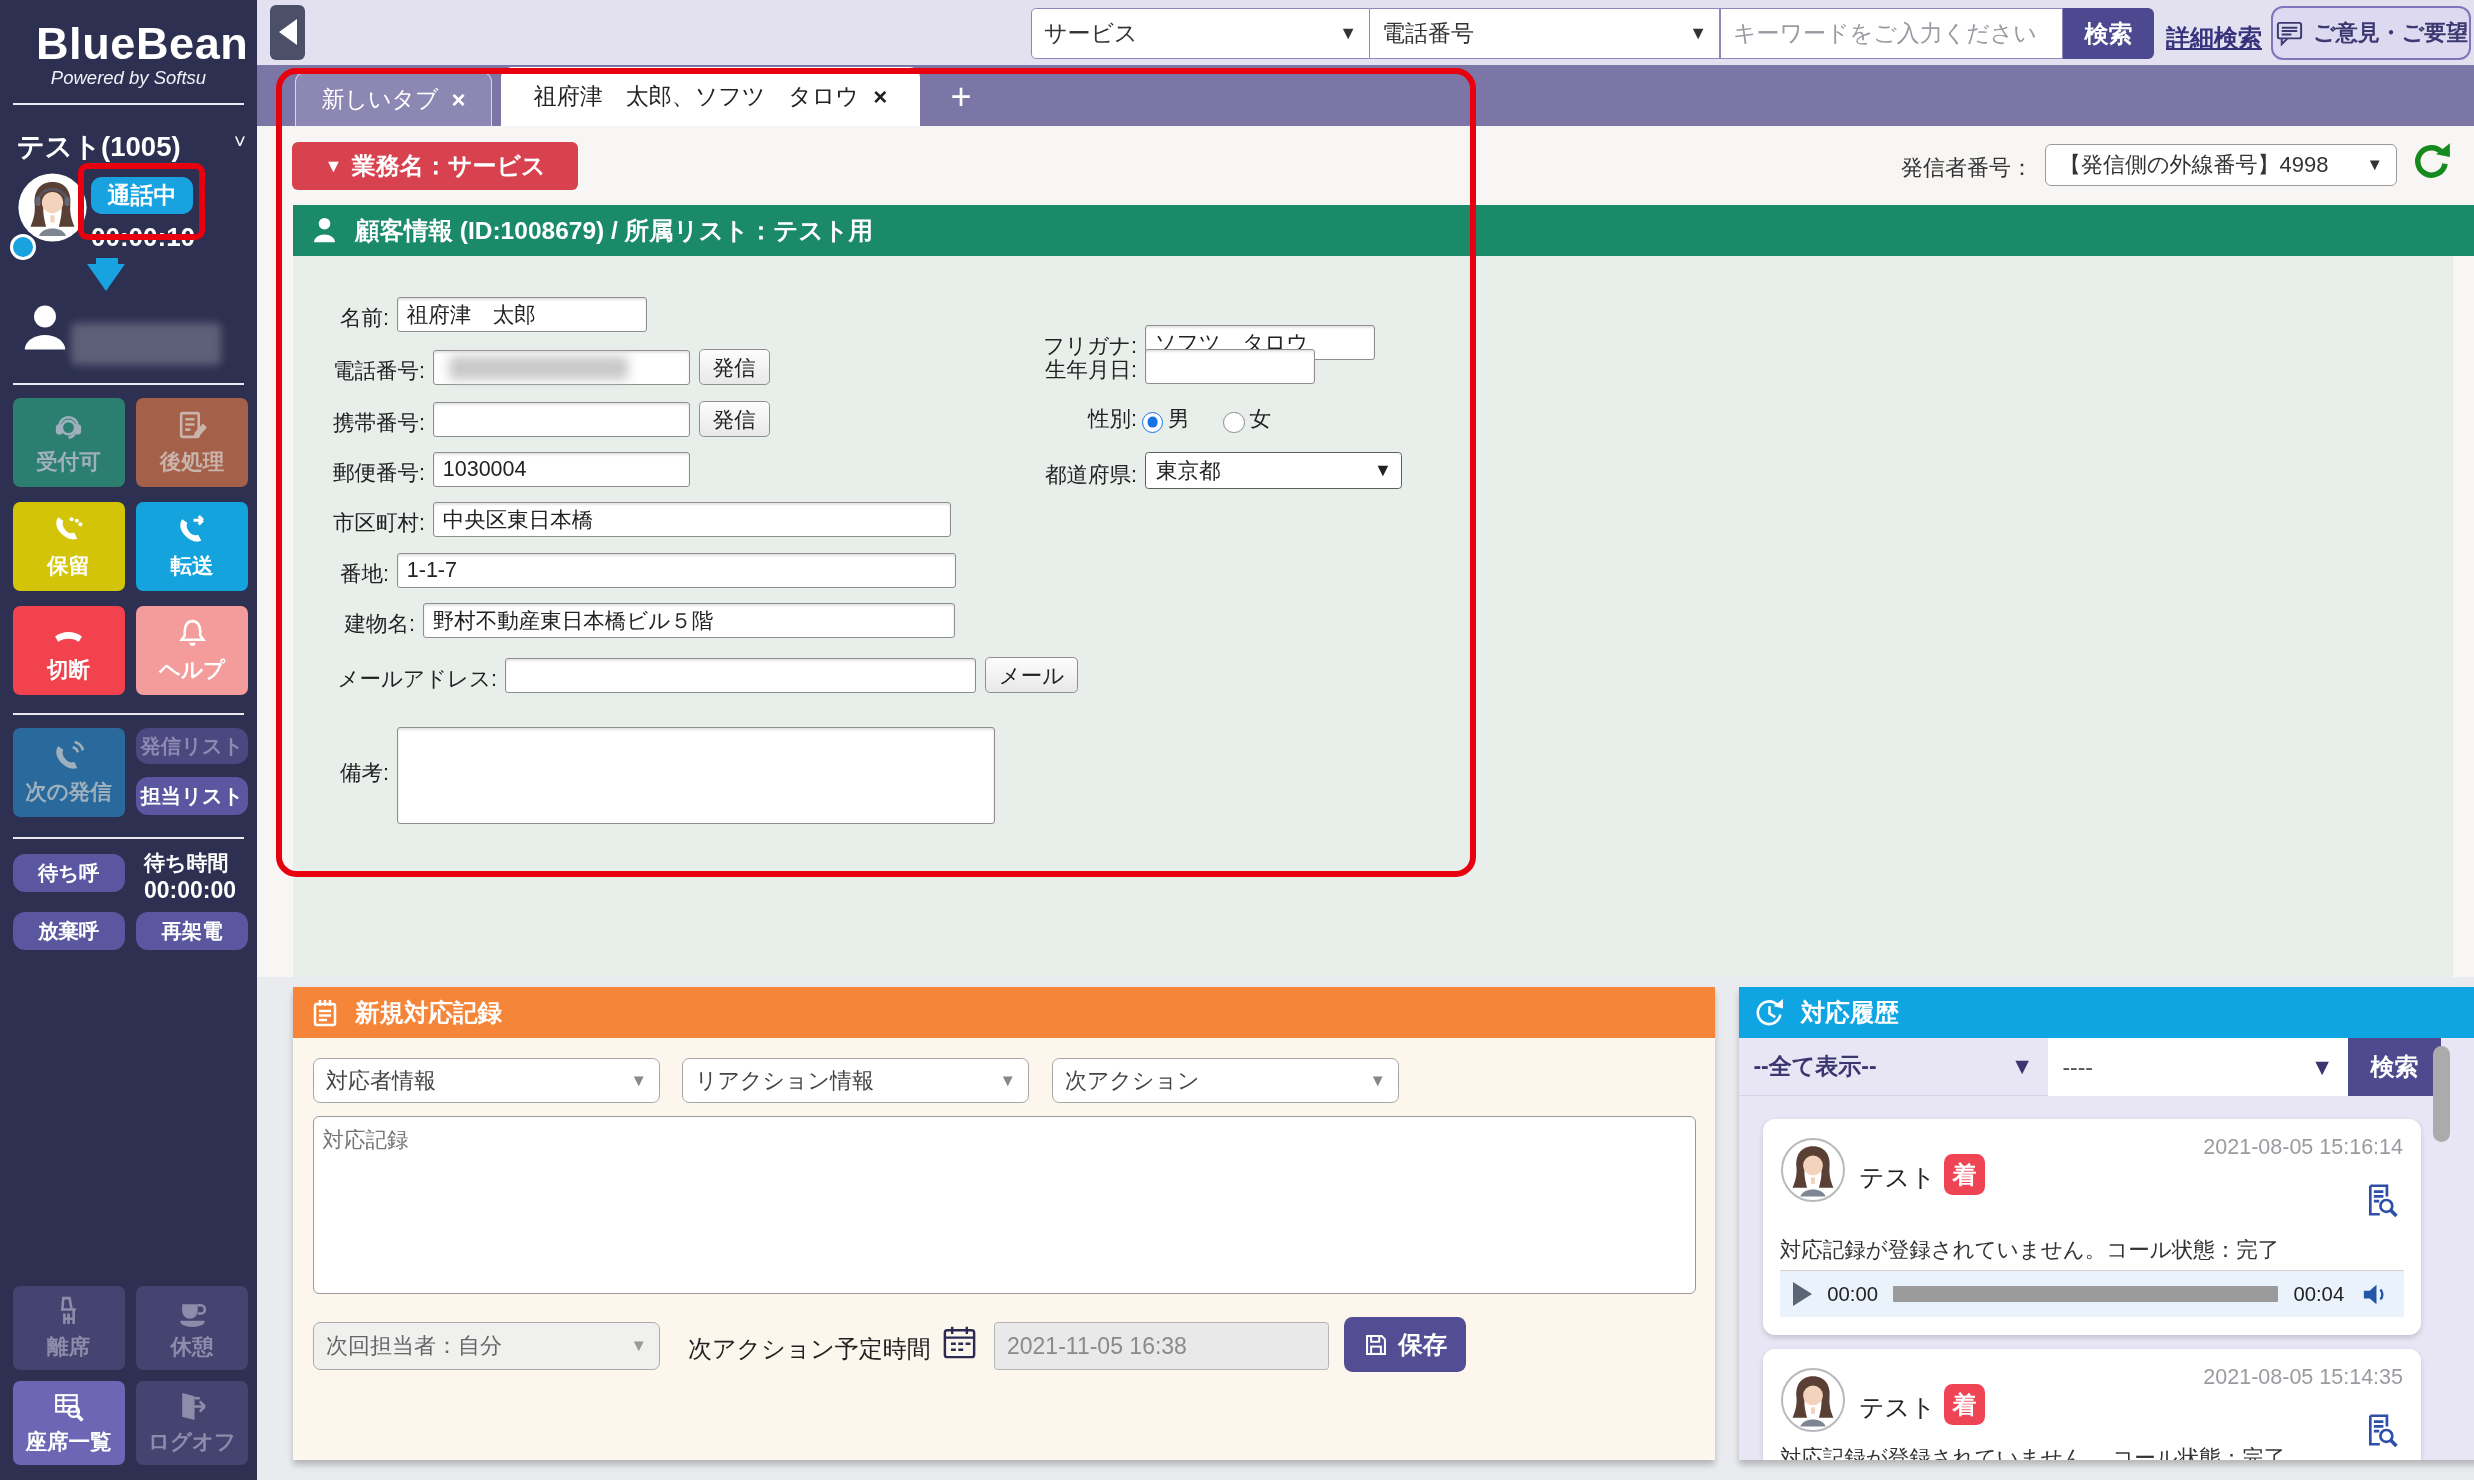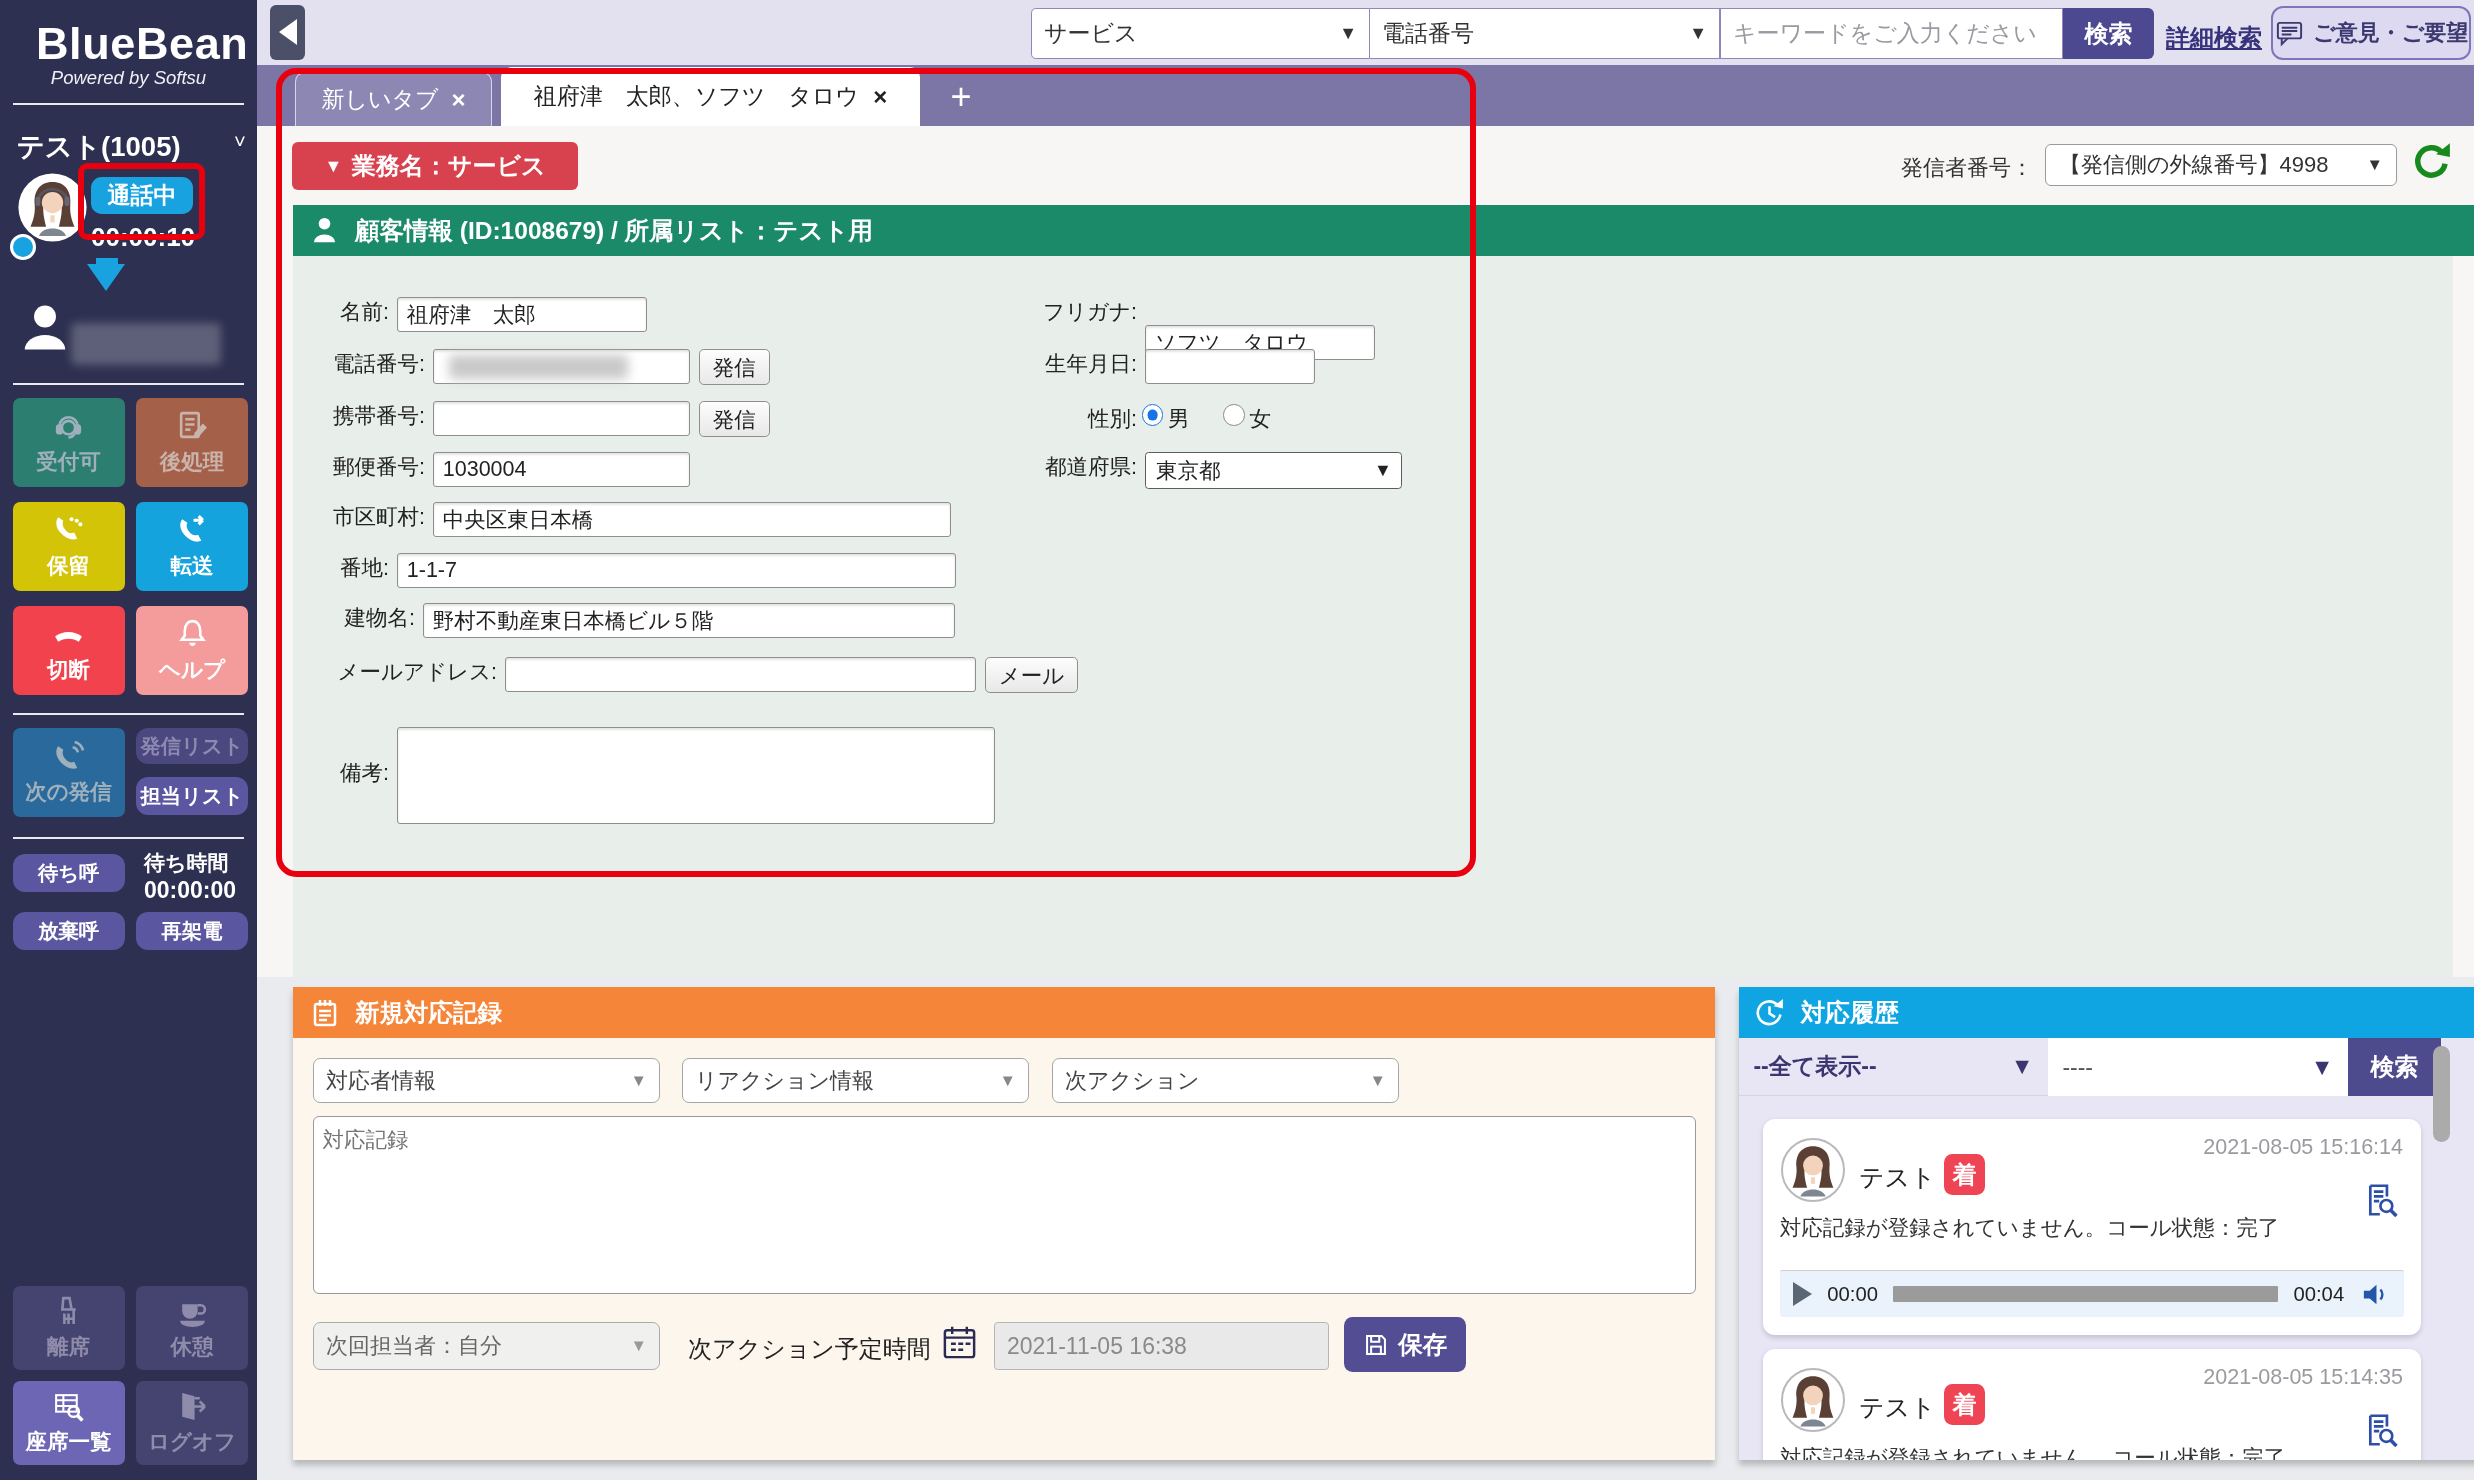--- a/index.html
+++ b/index.html
@@ -60,21 +60,21 @@
   .bizcaret { font-size:18px; } .bizlabel { font-size:24px; font-weight:bold; }
   .callerid-label { left:1830px; top:153px; width:203px; text-align:right; font-size:22px; color:#333; }
   .callerid-sel { left:2045px; top:144px; width:352px; height:42px; background:#fff; border:1.2px solid #9a9a9a; border-radius:6px; display:flex; align-items:center; padding:0 13px; font-size:22px; color:#333; }
   .callerid-sel .chev { margin-left:auto; font-size:16.7px; }
   .refresh { left:2410px; top:139px; width:44px; height:44px; }
 
   .cust-header { left:293px; top:205px; width:2272px; height:51px; background:#1a8a68; display:flex; align-items:center; gap:15.5px; padding-left:15.5px; color:#fff; font-size:24.5px; font-weight:bold; }
   .cust-header svg { width:31px; height:31px; }
   .formbg { left:293px; top:256px; width:2160px; height:721px; background:#e8efeb; }
 
-  .frow { position:absolute; display:flex; align-items:flex-start; gap:8.4px; }
+  .frow { position:absolute; display:flex; align-items:flex-end; gap:8.4px; }
   .flabel { font-size:21.5px; color:#222; text-align:right; }
   .ipt { height:35px; border:1.2px solid #8e8e8e; border-radius:3px; background:#fff; font-size:21.5px; color:#222; font-family:inherit; padding:0 8.4px; box-shadow: inset 0 1.8px 2.4px rgba(0,0,0,.12); }
   .fbtn { height:36px; padding:0 13px; background:linear-gradient(#fdfdfd,#e8e8e8); border:1.2px solid #8e8e8e; border-radius:4.8px; font-size:21.5px; color:#222; display:flex; align-items:center; }
   .fsel { height:37px; border:1.2px solid #5c5c5c; border-radius:3.6px; background:#fff; font-size:21.5px; color:#222; display:flex; align-items:center; padding:0 9.6px; }
   .fsel .chev { margin-left:auto; font-weight:bold; font-size:18px; }
   .blurval { width:179px; height:24px; margin-left:6px; background:#c9c9c9; border-radius:3.6px; filter:blur(5.4px); }
   .radio { width:21.5px; height:21.5px; border-radius:50%; background:#fff; border:1.2px solid #8a8a8a; display:inline-block; position:relative; }
   .radio.sel { border:1.8px solid #1673e6; }
   .radio.sel::after { content:""; position:absolute; left:50%; top:50%; transform:translate(-50%,-50%); width:10.8px; height:10.8px; border-radius:50%; background:#1673e6; }
   .rlbl { font-size:21.5px; color:#222; }
@@ -105,21 +105,21 @@
   .hfilter2 { left:309px; top:51px; width:300px; height:58px; background:#fff; display:flex; align-items:center; padding:0 14.4px; font-size:23px; color:#555; position:absolute; }
   .hfilter2 .chev { margin-left:auto; font-weight:bold; color:#3b3570; }
   .hsearch { left:609px; top:51px; width:93px; height:58px; background:#4d4a8e; color:#fff; font-size:24px; font-weight:bold; display:flex; align-items:center; justify-content:center; position:absolute; }
   .hscroll { left:694px; top:59px; width:16.7px; height:96px; background:#ababab; border-radius:8.4px; position:absolute; }
   .hcard { left:24px; width:658px; background:#fff; border-radius:12px; box-shadow:0 2.4px 4.8px rgba(0,0,0,.15); position:absolute; }
   .hav { left:16.7px; top:18px; width:66px; height:66px; position:absolute; }
   .hname { left:96px; top:42px; font-size:25px; color:#222; position:absolute; }
   .hbadge { left:181px; top:35px; width:41px; height:41px; background:#ef4454; border-radius:8.4px; color:#fff; font-size:24px; font-weight:bold; display:flex; align-items:center; justify-content:center; position:absolute; }
   .hts { right:18px; top:15.5px; font-size:21.5px; color:#9a9aa0; position:absolute; }
   .hdoc { right:21.5px; top:62px; width:38px; height:38px; position:absolute; }
-  .htext { left:16.7px; top:94px; font-size:21.5px; color:#333; position:absolute; white-space:nowrap; }
+  .htext { left:16.7px; top:116px; font-size:21.5px; color:#333; position:absolute; white-space:nowrap; }
   .hplayer { left:16.7px; top:151px; width:624px; height:47px; background:#eaf2fc; border-top:1.2px solid #cfcfcf; border-radius:2.4px; display:flex; align-items:center; gap:15.5px; padding:0 13px; position:absolute; }
   .ptri { width:0; height:0; border-top:12px solid transparent; border-bottom:12px solid transparent; border-left:19px solid #5a6576; }
   .ptime { font-size:20.3px; color:#222; }
   .pbar { flex:1; height:16.7px; background:#9b9b9b; border-radius:1.2px; }
   .pvol { width:31px; height:31px; }
 </style>
 </head>
 <body>
 
 <div class="abs sidebar">

